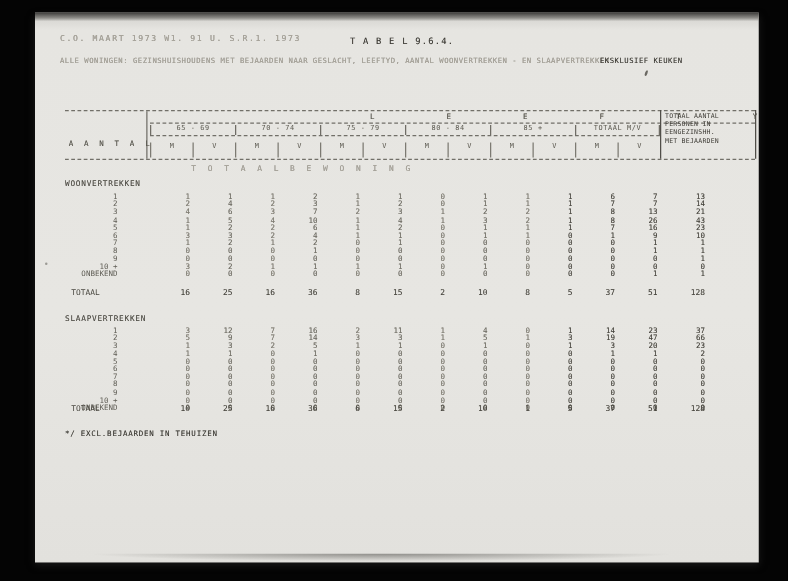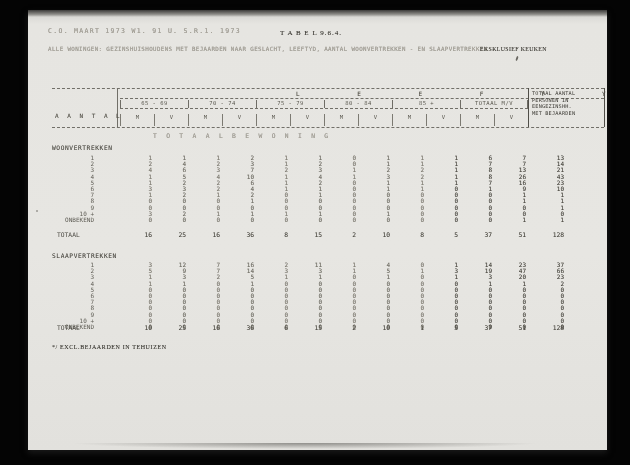--- a/index.html
+++ b/index.html
@@ -9,21 +9,21 @@
         background:linear-gradient(180deg,#b9b8b4 0,#d9d8d4 6px,#e6e5e1 14px,#e7e6e2 55%,#e2e1dd 100%);
         box-shadow:0 3px 6px #1a1a1a;}
   .page-top-band{position:absolute;left:0;top:0;width:100%;height:7px;
         background:linear-gradient(180deg,#3c3b39,#8b8a86 60%,rgba(160,159,155,0));}
   .page-bottom-curl{position:absolute;left:70px;top:443px;width:470px;height:6px;
         background:radial-gradient(ellipse at 50% 0,#8f8e8a,rgba(20,20,20,0) 70%);}
   .speck{position:absolute;border-radius:50%;}
 
   .txt{position:absolute;white-space:nowrap;color:#55534d;text-shadow:0 0 .5px rgba(90,88,82,.55);}
   .faded{color:#a8a49a;}
-  .dark{color:#3b3933;font-family:Liberation Serif, serif;}
+  .dark{color:#3b3933;}
 
   .dash{position:absolute;border-top:1px dashed #716f68;height:0;}
   .vbar{position:absolute;width:1px;background:#716f68;}
 
   .hdrrow{position:absolute;display:flex;}
   .pairbox{box-sizing:border-box;width:68px;border-left:1px solid #6f6d66;text-align:center;
            font-size:5.5px;color:#5a584f;letter-spacing:.5px;}
   .mvbox{box-sizing:border-box;width:34px;border-left:1px solid #7c7a72;text-align:center;
          font-size:5.5px;color:#5a584f;}
   .rightbox{position:absolute;box-sizing:border-box;border-left:1px solid #504e48;border-right:1px solid #504e48;

